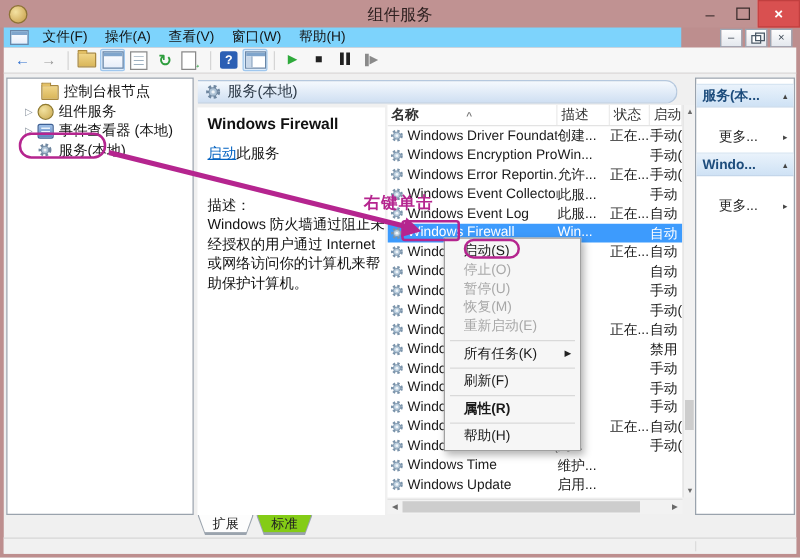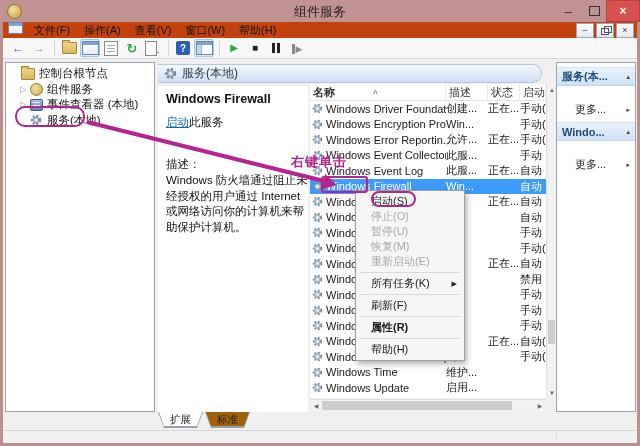--- a/index.html
+++ b/index.html
@@ -13,21 +13,21 @@
   .titlebar{left:0;top:0;width:640px;height:22px;background:#c09292}
   .app-icon{left:7px;top:4px;width:13px;height:13px;border-radius:50%;
     background:radial-gradient(circle at 35% 35%,#f4e2a2,#c49a44);border:1px solid #8d7334}
   .title-text{left:0;top:3px;width:640px;text-align:center;font-size:13px;color:#2e2020}
   .cap-btn{top:0;height:22px;display:flex;align-items:center;justify-content:center;color:#3a2c2c;font-size:13px}
   .cap-min{left:556px;width:24px}
   .cap-max{left:582px;width:24px}
   .cap-max-box{width:9px;height:8px;border:1px solid #3a2c2c}
   .cap-close{left:606px;width:34px;background:#d95050;color:#fff;font-size:12px;font-weight:bold;box-shadow:inset 0 0 0 1px #c13f3f}
   
-  .menubar{left:3px;top:22px;width:634px;height:16px;background:#c2410c;display:flex;align-items:flex-start;font-size:11px;color:#141414}
+  .menubar{left:3px;top:22px;width:542px;height:16px;background:#7dd3fc;display:flex;align-items:center;font-size:11px;color:#141414}
   .mdi-icon{width:13px;height:10px;margin:0 4px 0 5px;border:1px solid #6a87a8;background:linear-gradient(#fff,#e7eefa);position:relative}
   .mdi-icon::before{content:"";position:absolute;left:0;right:0;top:0;height:3px;background:#7fa5cc}
   .mb-item{padding:0 7px;line-height:16px}
   .mdi-btns{right:6px;top:23px;display:flex;gap:2px}
   .mdi-btn{width:16px;height:13px;border:1px solid #9aa6b4;background:linear-gradient(#fdfdfd,#e4e8ee);
     display:flex;align-items:center;justify-content:center;font-size:9px;color:#37424e;line-height:1}
   .mdi-restore{width:6px;height:5px;border:1px solid #4a5866;background:#fff;position:relative;margin-top:2px}
   .mdi-restore::before{content:"";position:absolute;left:2px;top:-3px;width:6px;height:5px;border:1px solid #4a5866}
   
   .toolbar{left:3px;top:38px;width:634px;height:21px;background:#f7f7f7;border-bottom:1px solid #d8d8d8;
@@ -99,21 +99,21 @@
   
   .actions{left:556px;top:62px;width:80px;height:350px;background:#fff;border:1px solid #9aa3ad;box-sizing:border-box;font-size:11px;overflow:hidden}
   .a-title{height:18px;line-height:18px;padding-left:6px;color:#111;background:#fbfbfb;border-bottom:1px solid #e0e0e0}
   .a-hd{height:17px;margin-top:4px;background:linear-gradient(#e9f2fb,#cfe2f5);display:flex;align-items:center;justify-content:space-between;
     padding:0 5px;font-weight:bold;color:#1d4c7c;border-top:1px solid #d7e5f2;border-bottom:1px solid #c4d6ea;white-space:nowrap;overflow:hidden}
   .a-more{height:17px;display:flex;align-items:center;justify-content:space-between;padding:15px 5px 0 18px;color:#222;white-space:nowrap}
   .sm-ar{font-size:7px;color:#444;flex:none}
   
   .tabsrow{left:158px;top:412px;width:300px;height:17px;font-size:10.5px;color:#222}
   .tabo{display:inline-block;height:16px;background:#9aa3ad;clip-path:polygon(0 0,100% 0,calc(100% - 6px) 100%,6px 100%);margin-right:2px}
-  .tabi{display:block;height:14px;line-height:14px;margin:0 1px 1px;padding:0 11px;background:#a16207;
+  .tabi{display:block;height:14px;line-height:14px;margin:0 1px 1px;padding:0 11px;background:#84cc16;
     clip-path:polygon(0 0,100% 0,calc(100% - 5px) 100%,5px 100%)}
   .tabo.active .tabi{background:#fdfdfd}
   .status{left:3px;top:430px;width:634px;height:13px;background:#f1f1f1;border-top:1px solid #d6d6d6;box-sizing:border-box}
   .status .sdiv{position:absolute;left:553px;top:2px;bottom:2px;width:1px;background:#dcdcdc}
   
   .cmenu{left:355px;top:190px;width:110px;background:#f6f6f6;border:1px solid #a0a0a0;
     box-shadow:2px 3px 6px rgba(0,0,0,.3);z-index:50;font-size:11px;padding:3px 0;box-sizing:border-box}
   .mi{height:15px;line-height:15px;padding-left:15px;color:#1a1a1a;position:relative;white-space:nowrap}
   .mi.dis{color:#a8a8a8}
   .mi.bold{font-weight:bold}
@@ -200,21 +200,21 @@
       <span class="ico-pause"><i></i><i></i></span>
     </span>
     <span class="tbtn">
       <span class="ico-step"><i></i><b>▶</b></span>
     </span>
   </div>
 
 <div class="abs chromebg"></div>
 
 <div class="abs tree" id="tree">
-    <div class="tree-item" style="padding-left: 4px;">
+    <div class="tree-item" style="padding-left: 16px;">
       <span class="expander"></span>
       <span class="t-ico">
         <span class="ico-folder"></span>
       </span>
       <span>控制台根节点</span>
     </div>
     <div class="tree-item" style="padding-left: 12px;">
       <span class="expander">▷</span>
       <span class="t-ico">
         <span class="ico-comp"></span>

